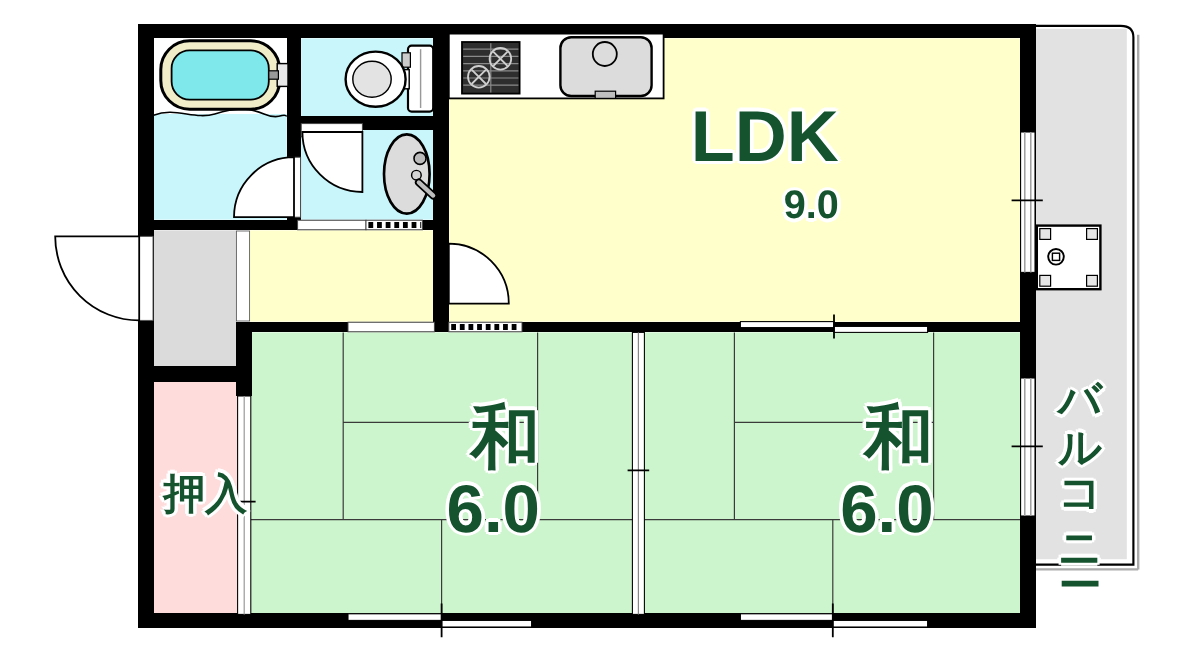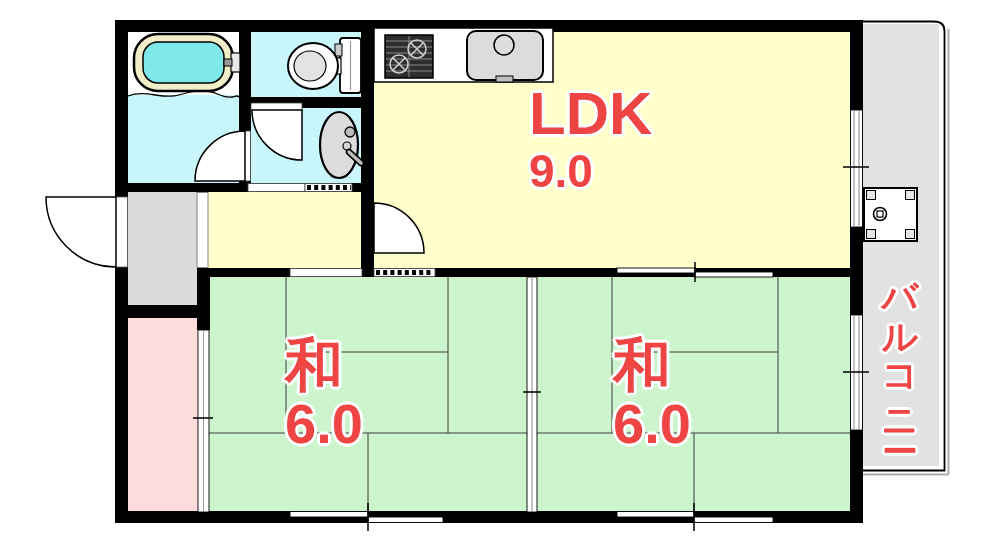--- a/index.html
+++ b/index.html
@@ -1,23 +1,23 @@
 <!DOCTYPE html>
 <html style="--wall: #000000; --ldk-fill: #FFFFCB; --tatami-fill: #CDF5CD; --closet-fill: #FFDCDC; --wet-fill: #C9F6FB; --genkan-fill: #DBDBDB; --balcony-fill: #E2E2E2; --bath-water: #7FE8EA; --tub-rim: #F0EDC8;"><head>
 <meta charset="utf-8">
 <style>
   html,body{margin:0;padding:0;background:#fff;}
   #stage{position:relative;width:987px;height:548px;background:#fff;overflow:hidden;
          font-family:"Liberation Sans", sans-serif;}
   #plan-svg{position:absolute;left:0;top:0;}
-  .room-label{position:absolute;text-align:left;color:#ef4444;font-weight:bold;
+  .room-label{position:absolute;text-align:right;color:#14532d;font-weight:bold;
     text-shadow:-2px -2px 0 #fff,2px -2px 0 #fff,-2px 2px 0 #fff,2px 2px 0 #fff,
                  0 -3px 0 #fff,0 3px 0 #fff,-3px 0 0 #fff,3px 0 0 #fff;}
   .ldk-line1{font-size:60px;line-height:62px;}
-  .ldk-line2{font-size:46px;line-height:52px;}
+  .ldk-line2{font-size:33px;line-height:52px;}
   .wa-line1{font-size:58px;line-height:62px;}
   .wa-line2{font-size:56px;line-height:56px;}
   .oshiire{font-size:35px;line-height:40px;}
   .balcony-label{writing-mode:vertical-rl;font-size:36px;line-height:48px;letter-spacing:3px;}
 </style>
 </head>
 <body>
 
 <div id="stage">
 <svg id="plan-svg" width="987" height="548" viewBox="0 0 987 548">
@@ -159,15 +159,16 @@
 <div class="room-label" style="left:285px;top:334px;width:165px;">
   <div class="wa-line1">和</div>
   <div class="wa-line2">6.0</div>
 </div>
 
 <div class="room-label" style="left:613px;top:334px;width:165px;">
   <div class="wa-line1">和</div>
   <div class="wa-line2">6.0</div>
 </div>
 
+<div class="room-label oshiire" style="left:120px;top:392px;width:86px;">押入</div>
 
 <div class="room-label balcony-label" style="left:876px;top:256px;width:48px;height:215px;">バルコニー</div>
 </div>
 
 </body></html>

